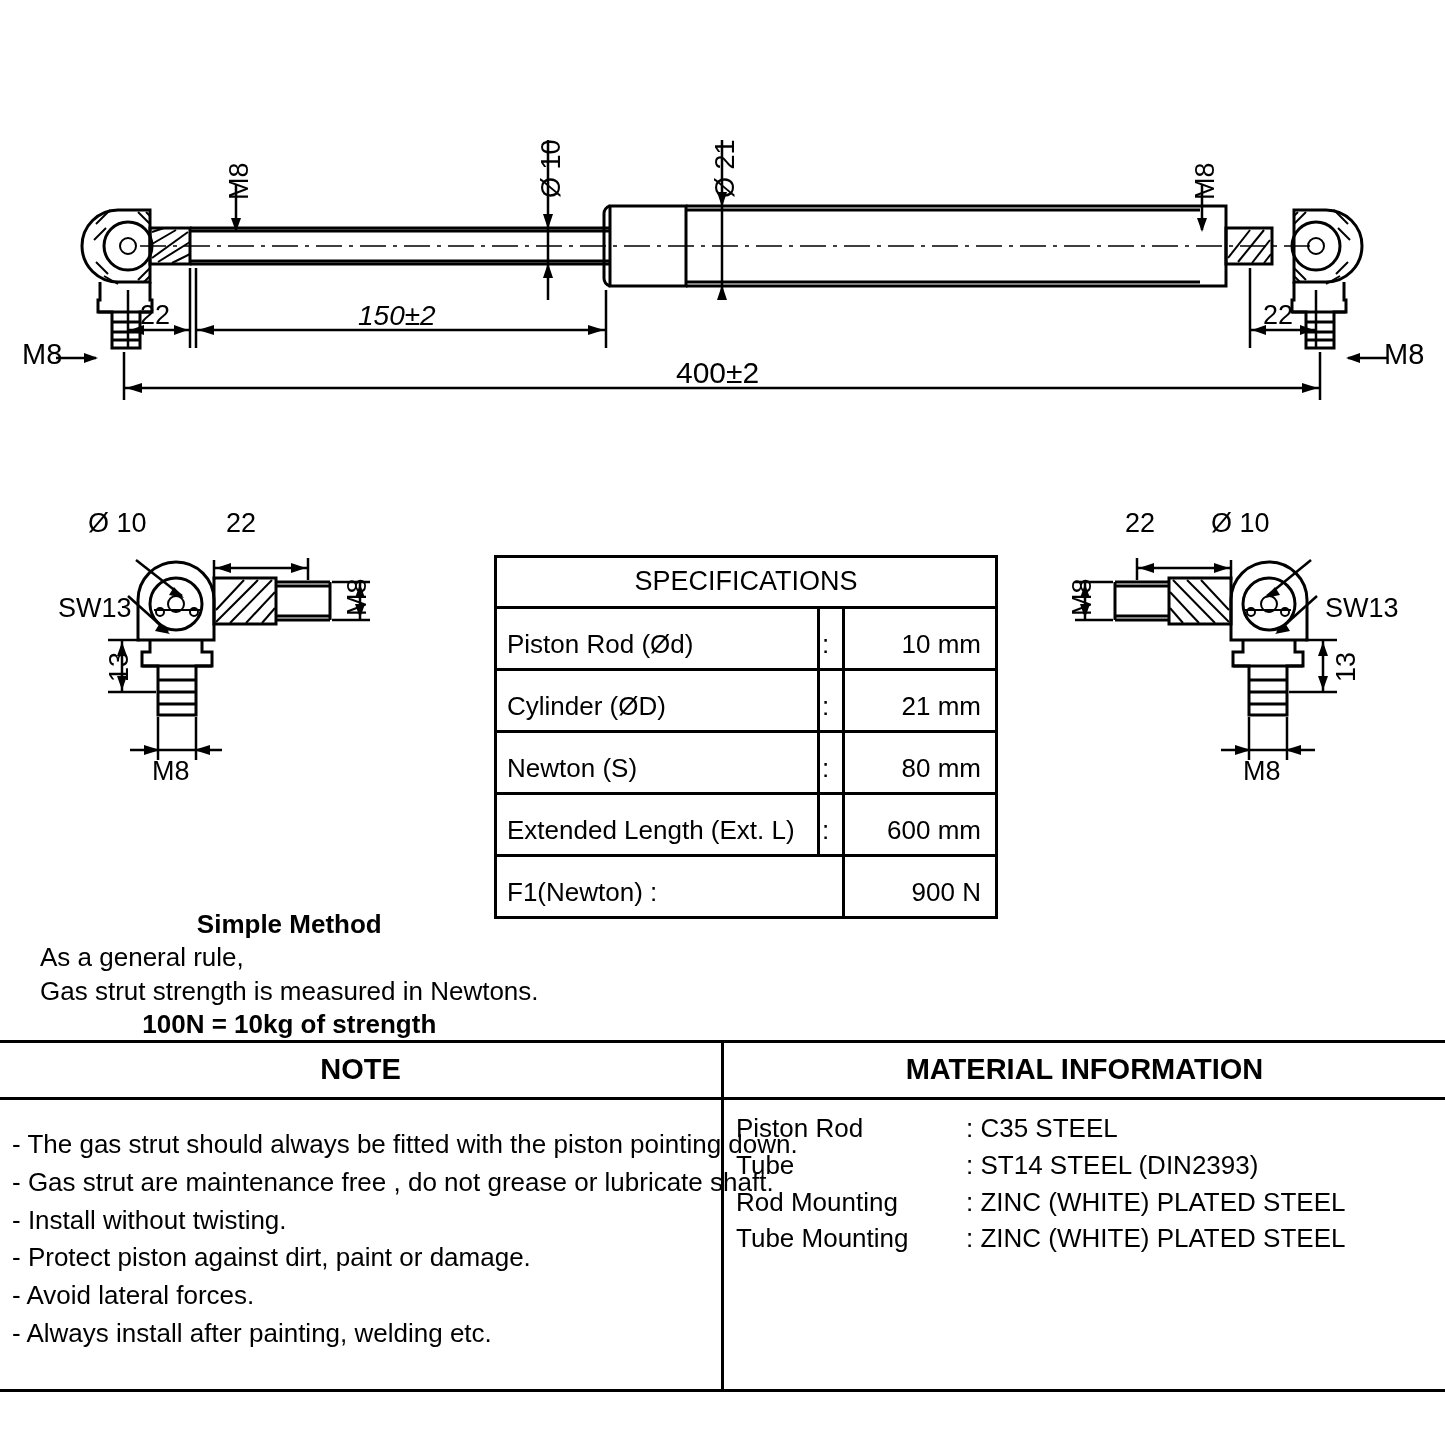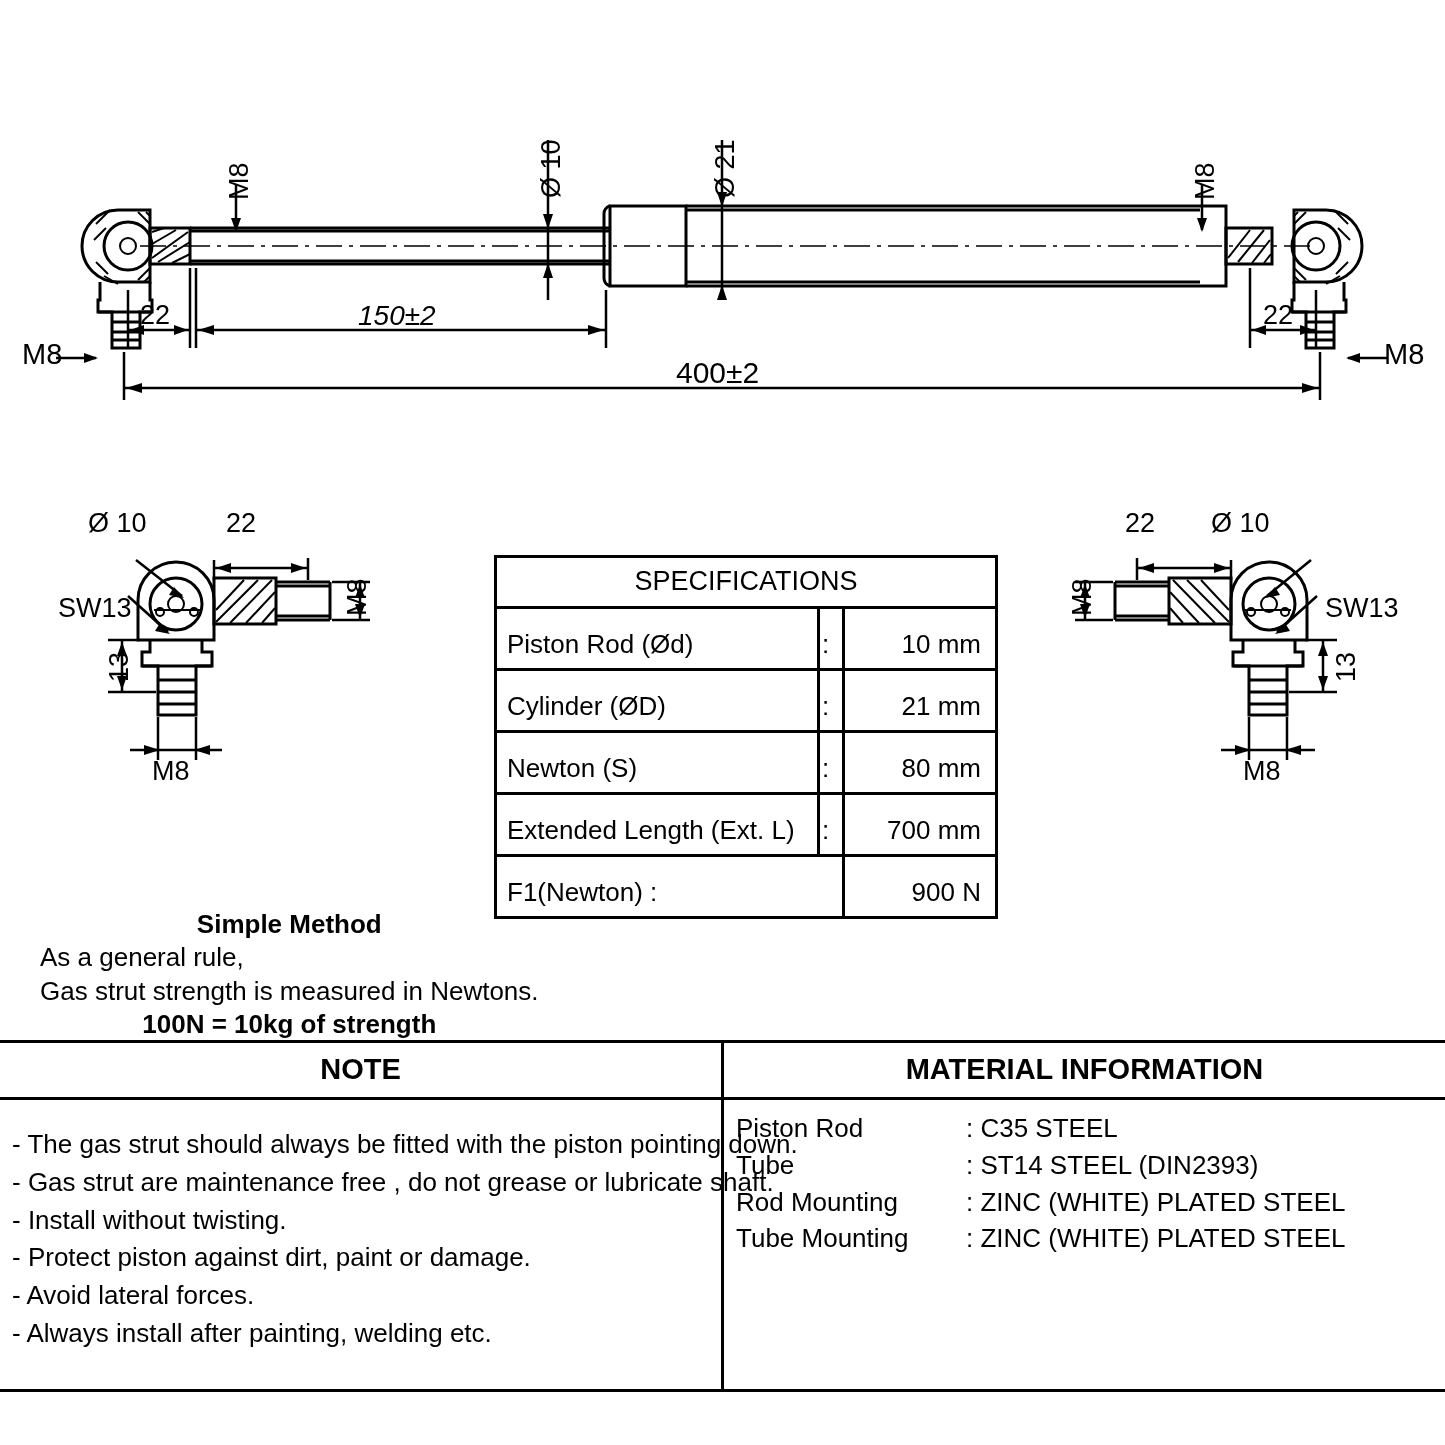--- a/index.html
+++ b/index.html
@@ -407,21 +407,21 @@
         <td class="c-value">21 mm</td>
       </tr>
       <tr>
         <td class="c-label">Newton (S)</td>
         <td class="c-colon">:</td>
         <td class="c-value">80 mm</td>
       </tr>
       <tr>
         <td class="c-label">Extended Length (Ext. L)</td>
         <td class="c-colon">:</td>
-        <td class="c-value">700 mm</td>
+        <td class="c-value">600 mm</td>
       </tr>
       <tr>
         <td class="c-label">F1(Newton)  :</td>
         <td class="c-colon noborder"></td>
         <td class="c-value">900 N</td>
       </tr>
     </tbody>
   </table>
 </div>
 

